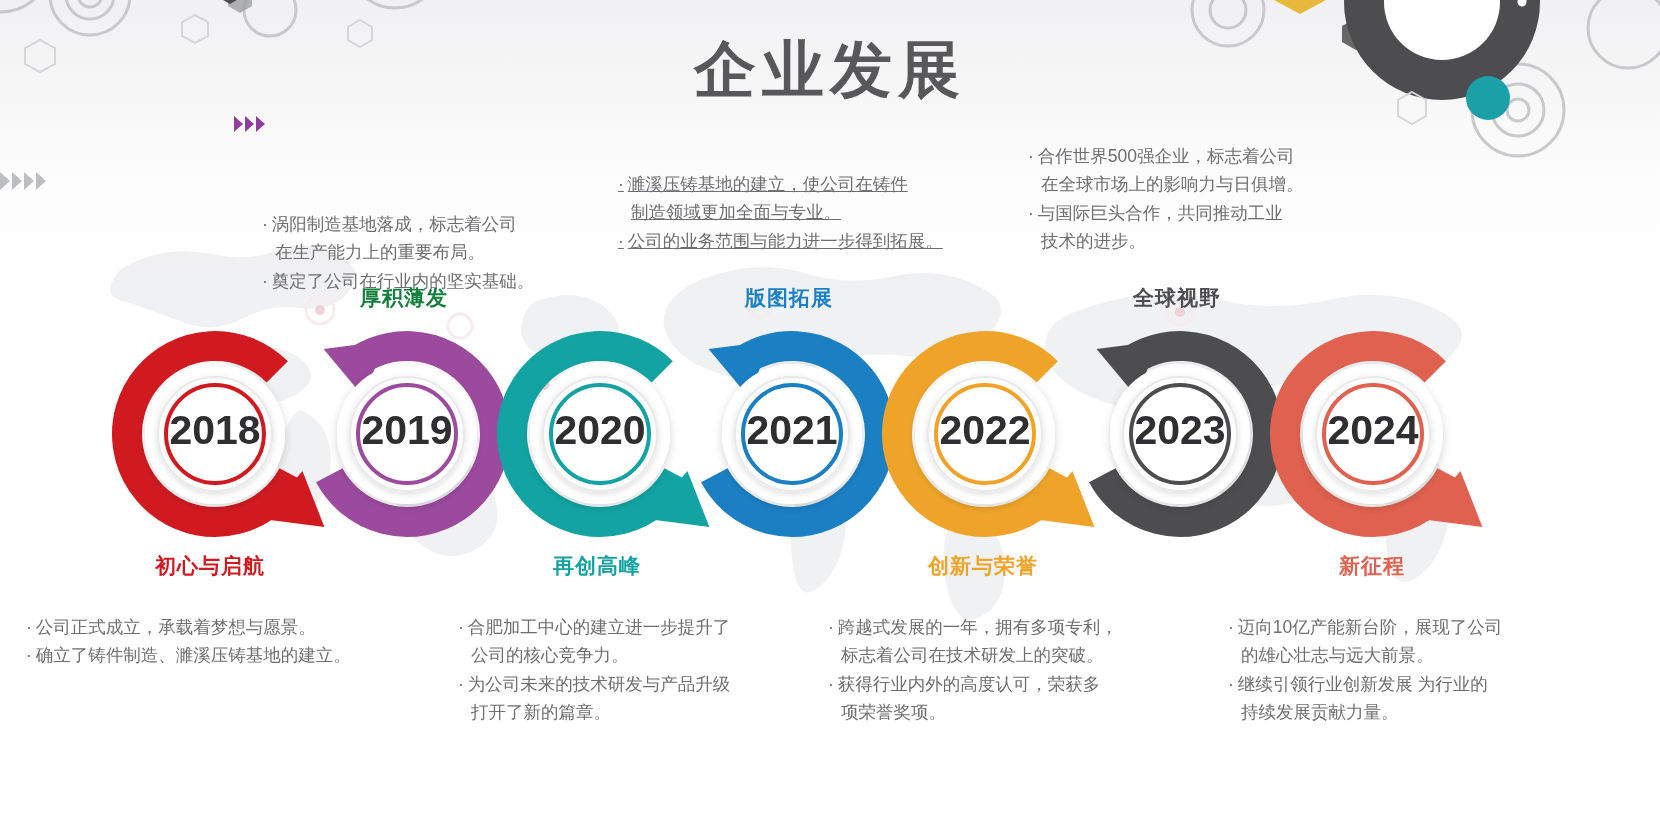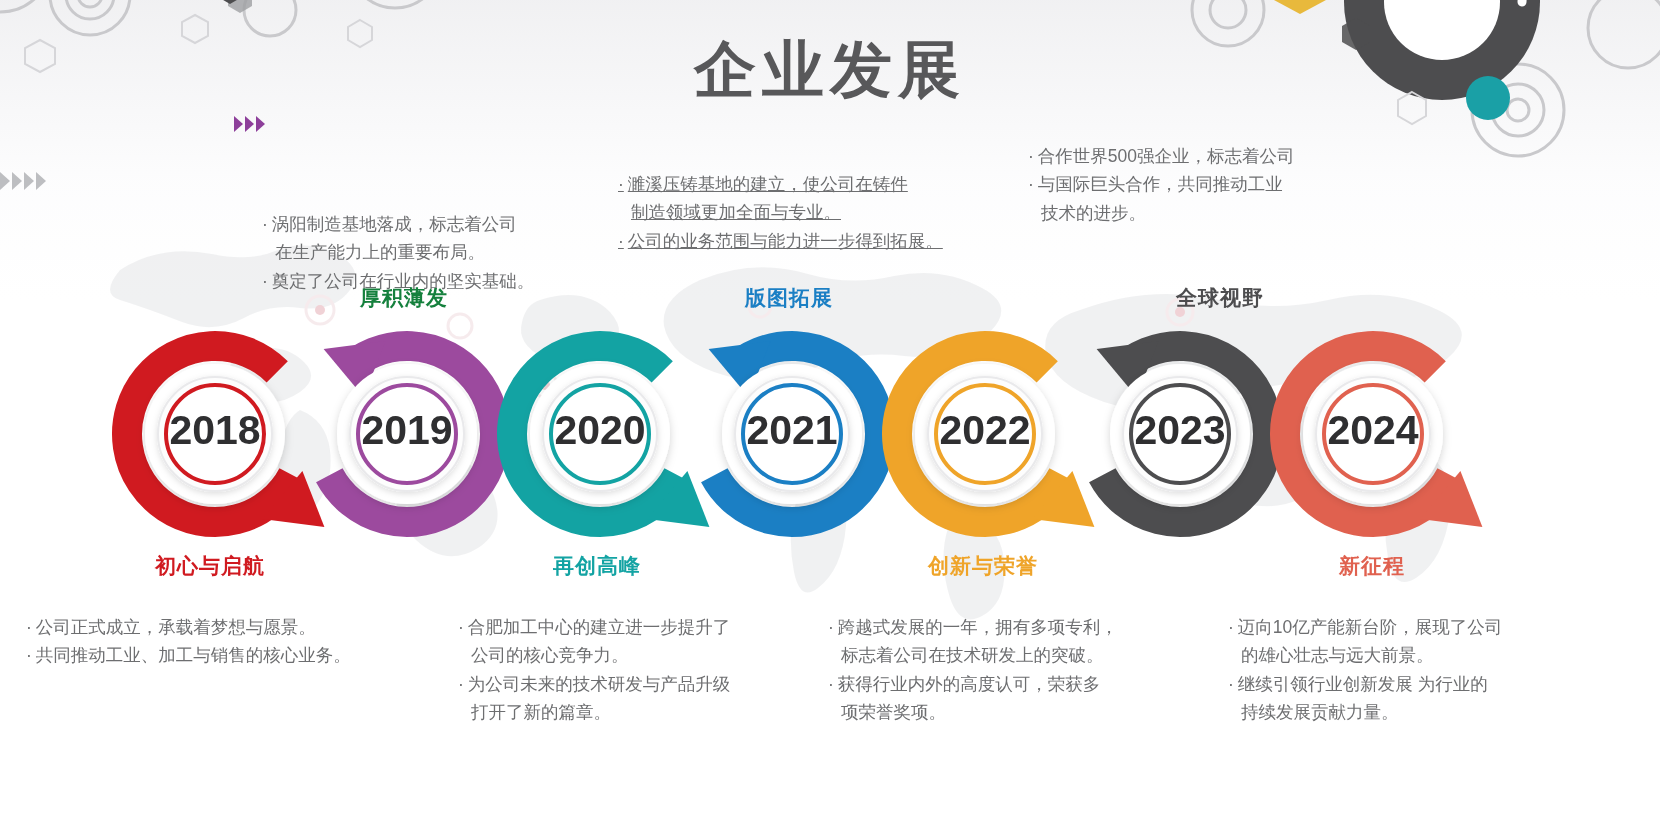--- a/index.html
+++ b/index.html
@@ -202,29 +202,29 @@
   <div id="notes-top-host">
       <div class="note" style="left: 262px; top: 170px; margin-top: 40px;">
         <span class="li"><span class="dot">·</span><span>涡阳制造基地落成，标志着公司</span><span class="cont">在生产能力上的重要布局。</span></span>
         <span class="li"><span class="dot">·</span><span>奠定了公司在行业内的坚实基础。</span></span>
       </div>
       <div class="note" style="left: 618px; top: 170px; text-decoration: underline;">
         <span class="li"><span class="dot">·</span><span>濉溪压铸基地的建立，使公司在铸件</span><span class="cont">制造领域更加全面与专业。</span></span>
         <span class="li"><span class="dot">·</span><span>公司的业务范围与能力进一步得到拓展。</span></span>
       </div>
       <div class="note" style="left: 1028px; top: 142px;">
-        <span class="li"><span class="dot">·</span><span>合作世界500强企业，标志着公司</span></span>
+        <span class="li"><span class="dot">·</span><span>合作世界500强企业，标志着公司</span><span class="cont">在全球市场上的影响力与日俱增。</span></span>
         <span class="li"><span class="dot">·</span><span>与国际巨头合作，共同推动工业</span><span class="cont">技术的进步。</span></span>
       </div>
     </div>
 
   <div id="headings-above-host">
       <div class="heading" style="left: 360px; top: 284px; color: #15803d;">厚积薄发</div>
       <div class="heading" style="left: 745px; top: 284px; color: rgb(27, 127, 196);">版图拓展</div>
-      <div class="heading" style="left: 1133px; top: 284px; color: rgb(77, 77, 79); margin-left: 43px;">全球视野</div>
+      <div class="heading" style="left: 1133px; top: 284px; color: rgb(77, 77, 79);">全球视野</div>
     </div>
 
   <div id="timeline">
     <svg id="timeline-svg" width="1660" height="250" viewBox="0 0 1660 250">
       <defs>
         <filter id="softshadow" x="-40%" y="-40%" width="180%" height="180%">
           <feDropShadow dx="0" dy="3" stdDeviation="4" flood-color="#000000" flood-opacity="0.17"></feDropShadow>
         </filter>
         <filter id="innershadow" x="-40%" y="-40%" width="180%" height="180%">
           <feDropShadow dx="0" dy="2" stdDeviation="3" flood-color="#000000" flood-opacity="0.13"></feDropShadow>
@@ -296,21 +296,21 @@
   <div id="headings-below-host">
       <div class="heading" style="left: 155px; top: 552px; color: rgb(208, 26, 32);">初心与启航</div>
       <div class="heading" style="left: 553px; top: 552px; color: rgb(19, 163, 163);">再创高峰</div>
       <div class="heading" style="left: 928px; top: 552px; color: rgb(239, 164, 41);">创新与荣誉</div>
       <div class="heading" style="left: 1339px; top: 552px; color: rgb(224, 97, 79);">新征程</div>
     </div>
 
   <div id="notes-bottom-host">
       <div class="note" style="left: 26px; top: 613px;">
         <span class="li"><span class="dot">·</span><span>公司正式成立，承载着梦想与愿景。</span></span>
-        <span class="li"><span class="dot">·</span><span>共同推动工业、加工与销售的核心业务。</span></span>
+        <span class="li"><span class="dot">·</span><span>确立了铸件制造、濉溪压铸基地的建立。</span></span>
       </div>
       <div class="note" style="left: 458px; top: 613px;">
         <span class="li"><span class="dot">·</span><span>合肥加工中心的建立进一步提升了</span><span class="cont">公司的核心竞争力。</span></span>
         <span class="li"><span class="dot">·</span><span>为公司未来的技术研发与产品升级</span><span class="cont">打开了新的篇章。</span></span>
       </div>
       <div class="note" style="left: 828px; top: 613px;">
         <span class="li"><span class="dot">·</span><span>跨越式发展的一年，拥有多项专利，</span><span class="cont">标志着公司在技术研发上的突破。</span></span>
         <span class="li"><span class="dot">·</span><span>获得行业内外的高度认可，荣获多</span><span class="cont">项荣誉奖项。</span></span>
       </div>
       <div class="note" style="left: 1228px; top: 613px;">

